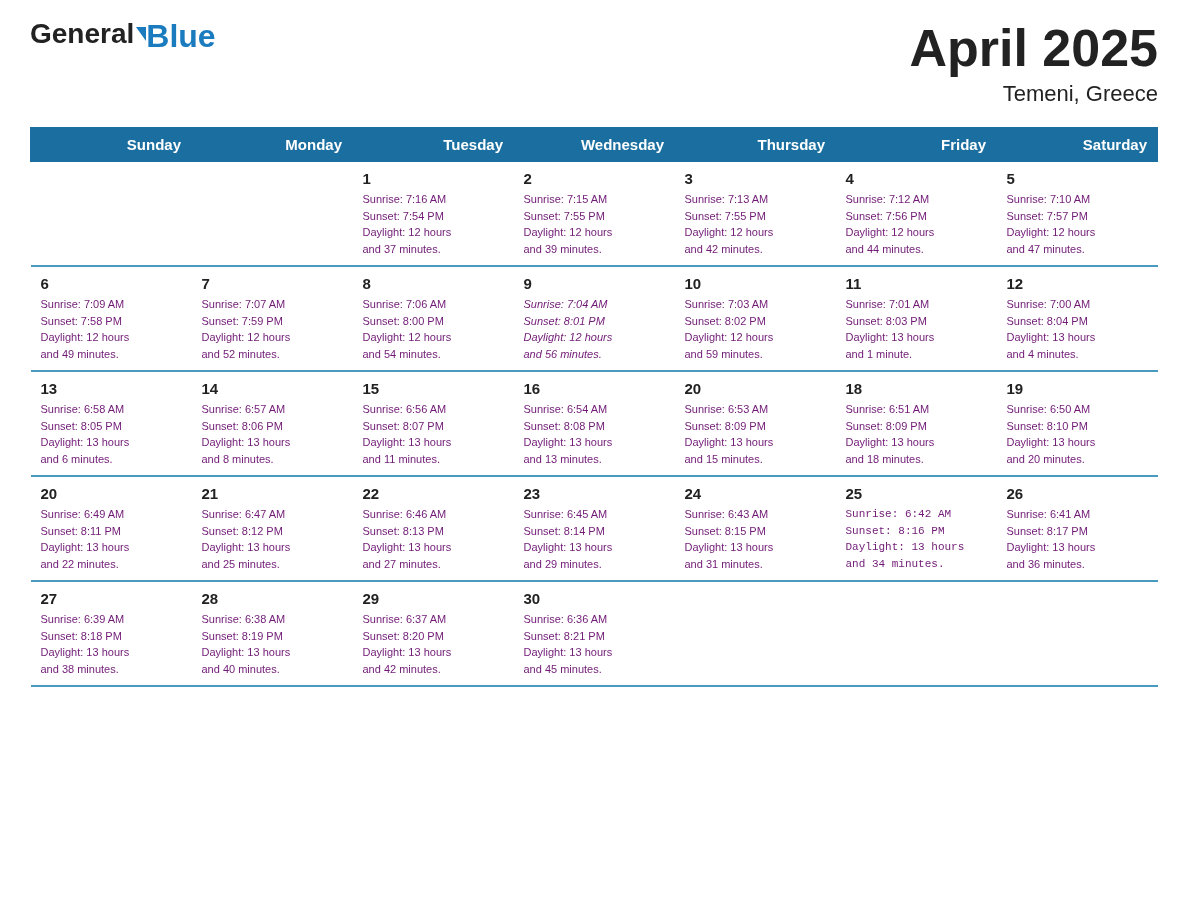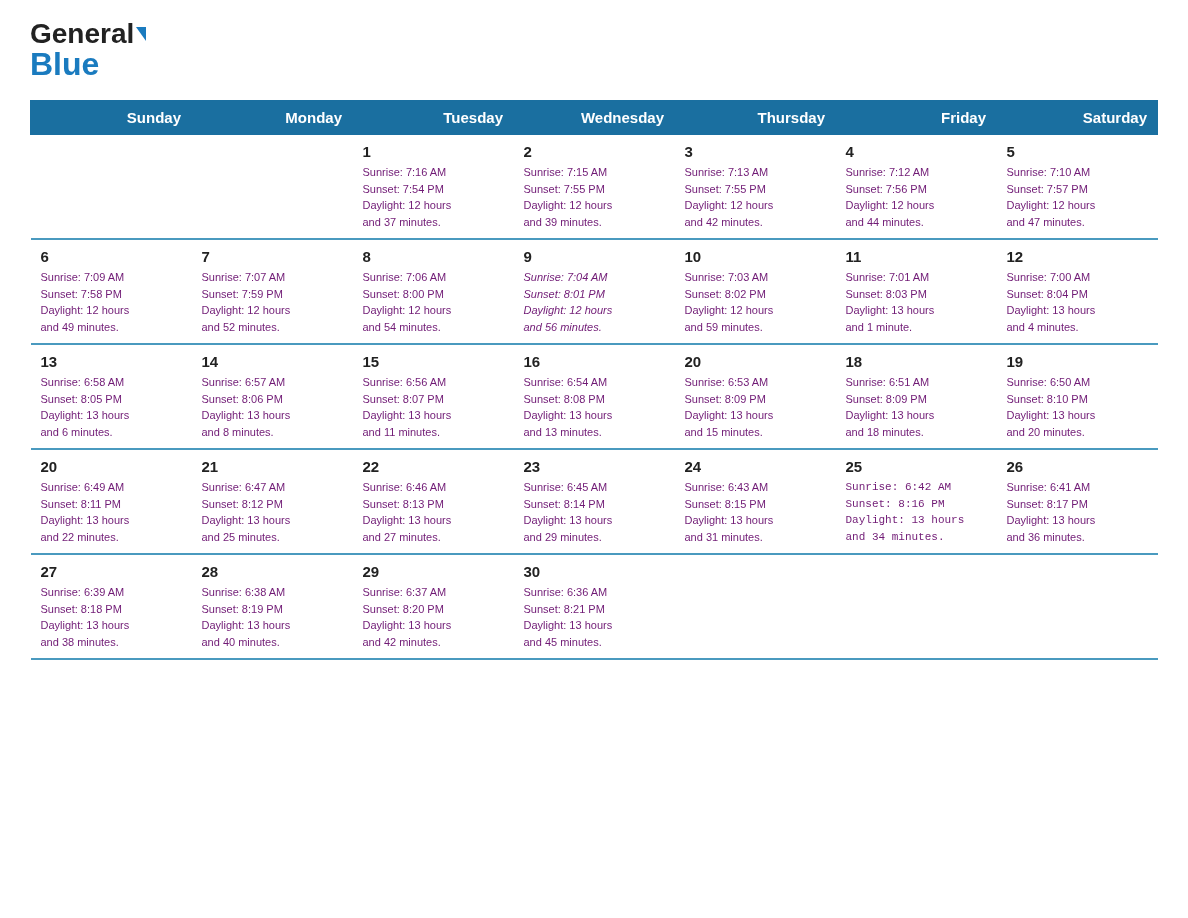--- a/index.html
+++ b/index.html
@@ -12,21 +12,21 @@
       padding: 20px 30px;
     }
     .header {
       display: flex;
       justify-content: space-between;
       align-items: flex-start;
       margin-bottom: 20px;
     }
     .logo {
       display: flex;
-      flex-direction: column;
+      flex-direction: row;
       align-items: flex-start;
     }
     .logo-text-general {
       font-size: 28px;
       font-weight: bold;
       color: #222;
       line-height: 1;
     }
     .logo-text-blue {
       font-size: 32px;
@@ -108,20 +108,24 @@
 </head>
 <body>
 
 <div class="header">
   <div class="logo">
     <div class="logo-row1">
       <span class="logo-text-general">General</span>
       <span class="logo-triangle"></span>
     </div>
     <span class="logo-text-blue">Blue</span>
+  </div>
+  <div class="title-block">
+    <h1>April 2025</h1>
+    <h2>Temeni, Greece</h2>
   </div>
 </div>
 
 <table class="calendar">
   <thead>
     <tr>
     <th>Sunday</th>
         <th>Monday</th>
         <th>Tuesday</th>
         <th>Wednesday</th>

